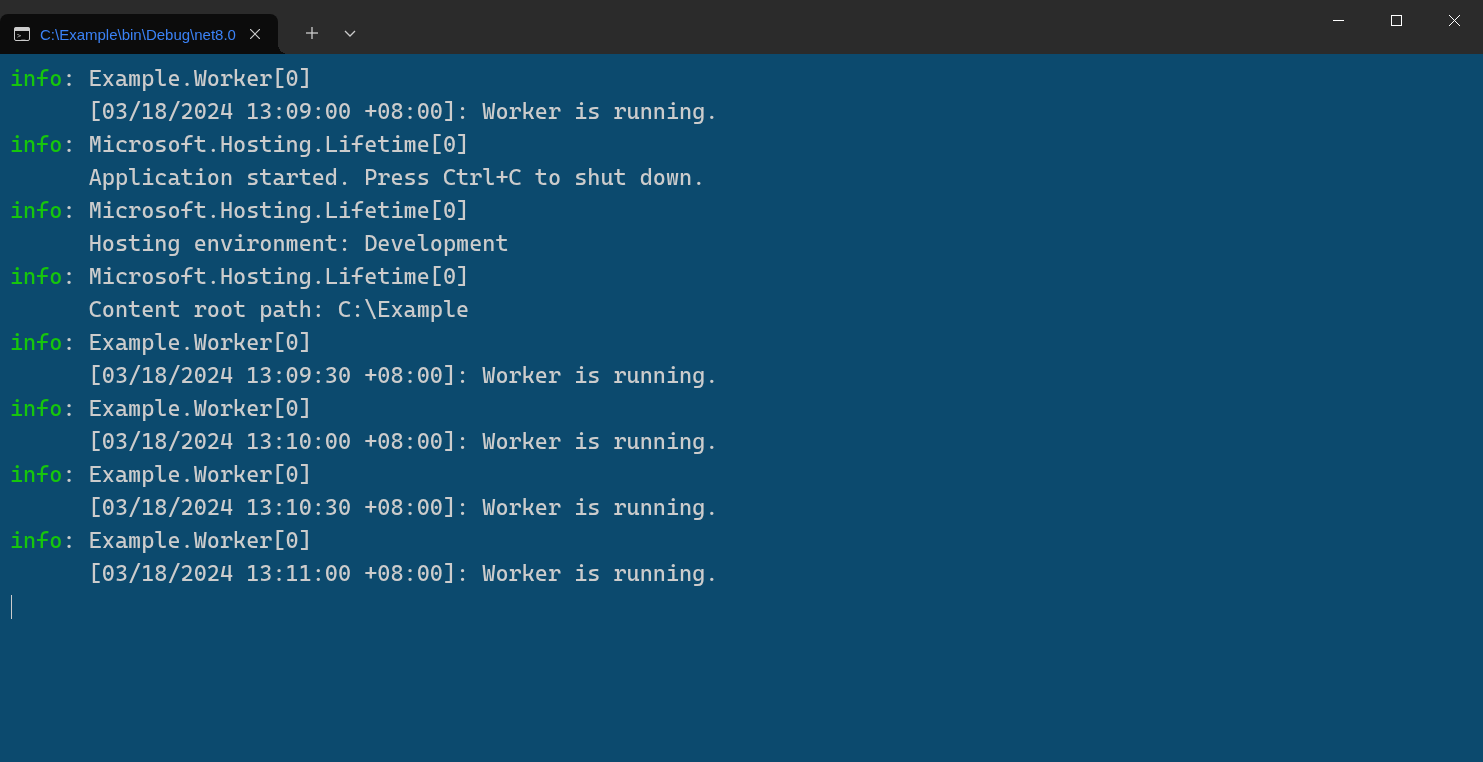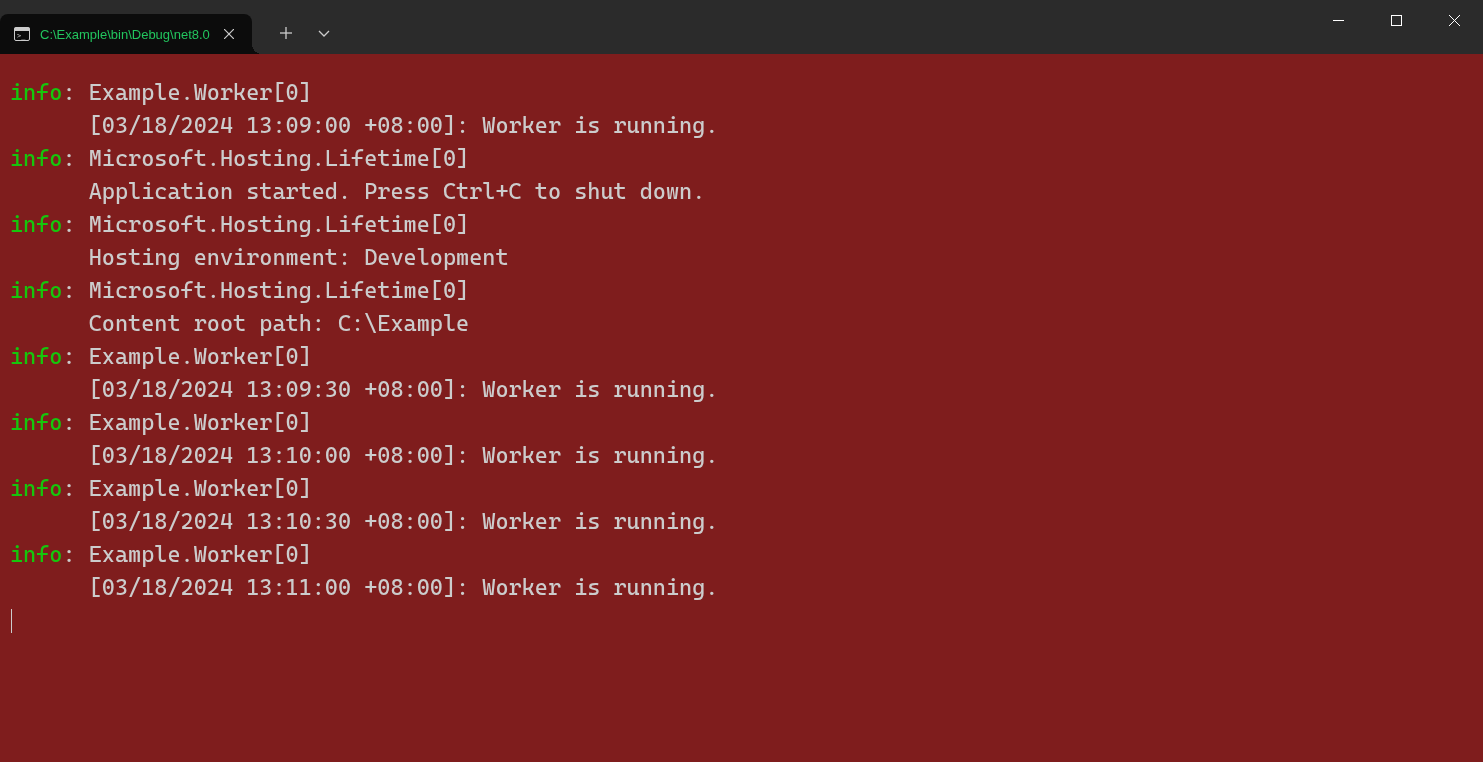--- a/index.html
+++ b/index.html
@@ -59,23 +59,23 @@
       right: -10px;
       background: radial-gradient(circle at 10px 0, #2b2b2b 10px, #0c0c0c 10px);
     }
     .tab-icon {
       width: 16px;
       height: 16px;
       margin-right: 10px;
       flex-shrink: 0;
     }
     .tab-title {
-      color: #22c55e;
+      color: #3b82f6;
       font-family: 'Segoe UI', sans-serif;
-      font-size: 13px;
+      font-size: 15px;
       white-space: nowrap;
       overflow: hidden;
       text-overflow: clip;
       flex: 1;
     }
     .tab-close {
       width: 22px;
       height: 22px;
       display: flex;
       align-items: center;
@@ -110,22 +110,22 @@
     }
     .win-btn {
       width: 58px;
       height: 40px;
       display: flex;
       align-items: center;
       justify-content: center;
     }
     .terminal {
       flex: 1;
-      background: #7f1d1d;
-      padding: 22px 10px;
+      background: #0c4a6e;
+      padding: 8px 10px;
       font-size: 22.4px;
       line-height: 33px;
       color: #cccccc;
       white-space: pre;
       overflow: hidden;
     }
     .log-line {
       display: block;
     }
     .log-level {

